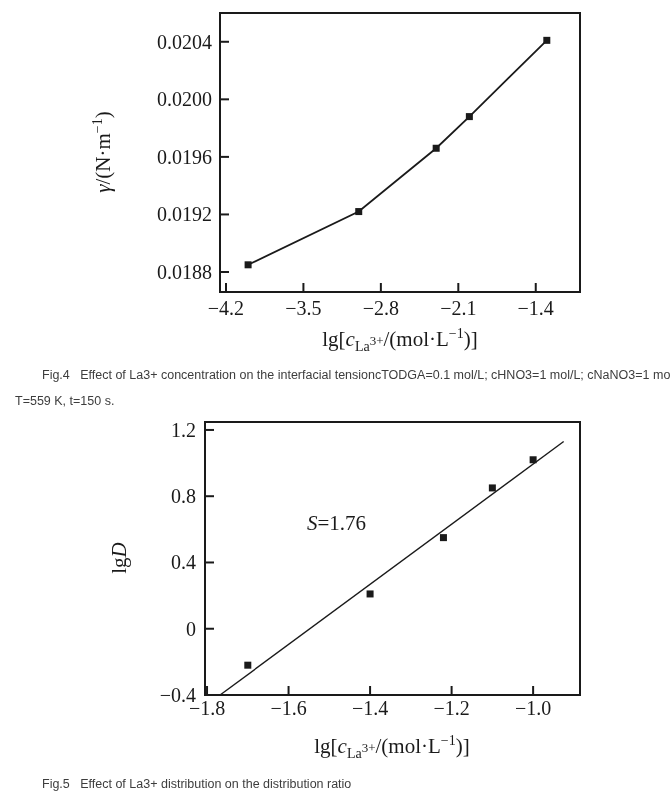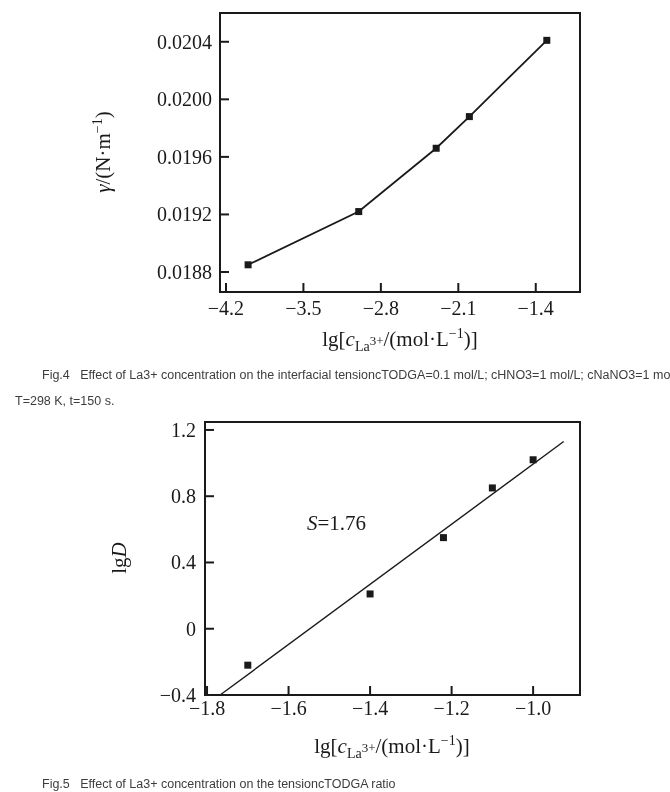--- a/index.html
+++ b/index.html
@@ -79,15 +79,15 @@
         <rect x="488.86413043478257" y="484.43082524271847" width="7" height="7" fill="#1a1a1a"></rect>
         <rect x="529.625" y="456.2694174757281" width="7" height="7" fill="#1a1a1a"></rect>
         <text x="392" y="753" text-anchor="middle" font-size="21" fill="#1a1a1a"><tspan dy="0" font-size="21">lg[</tspan><tspan dy="0" font-size="21" font-style="italic">c</tspan><tspan dy="5" font-size="14">La</tspan><tspan dy="-6" font-size="13">3+</tspan><tspan dy="1" font-size="21">/(mol·L</tspan><tspan dy="-8" font-size="14">−1</tspan><tspan dy="8" font-size="21">)]</tspan></text>
         <g transform="translate(126,558) rotate(-90)">
           <text x="0" y="0" text-anchor="middle" font-size="21" fill="#1a1a1a"><tspan dy="0" font-size="21">lg</tspan><tspan dy="0" font-size="21" font-style="italic">D</tspan></text>
         </g>
         <text x="307" y="530" text-anchor="start" font-size="21" fill="#1a1a1a"><tspan dy="0" font-size="21" font-style="italic">S</tspan><tspan dy="0" font-size="21">=1.76</tspan></text>
       </g>
     </svg>
   <div class="cap cap4a">Fig.4   Effect of La3+ concentration on the interfacial tensioncTODGA=0.1 mol/L; cHNO3=1 mol/L; cNaNO3=1 mol/L;</div>
-  <div class="cap cap4b">T=298 K, t=150 s.</div>
-  <div class="cap cap5">Fig.5   Effect of La3+ concentration on the tensioncTODGA ratio</div>
+  <div class="cap cap4b">T=559 K, t=150 s.</div>
+  <div class="cap cap5">Fig.5   Effect of La3+ distribution on the distribution ratio</div>
 </div>
 
 </body></html>

